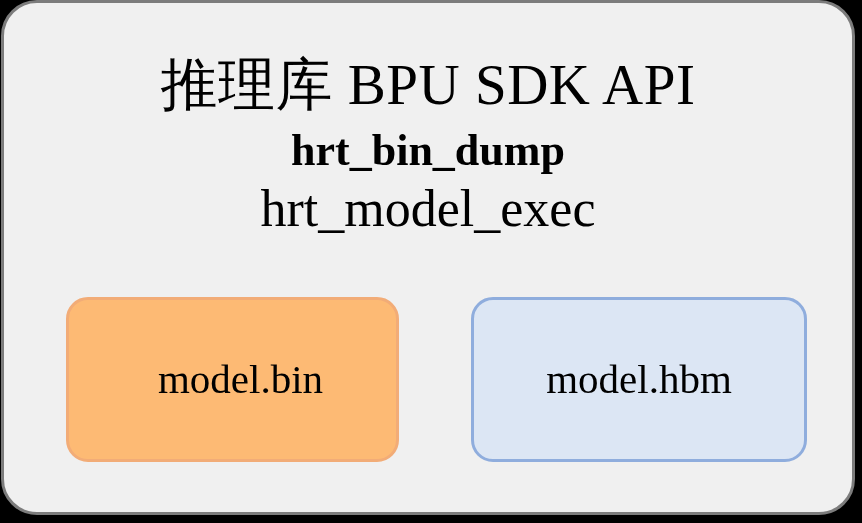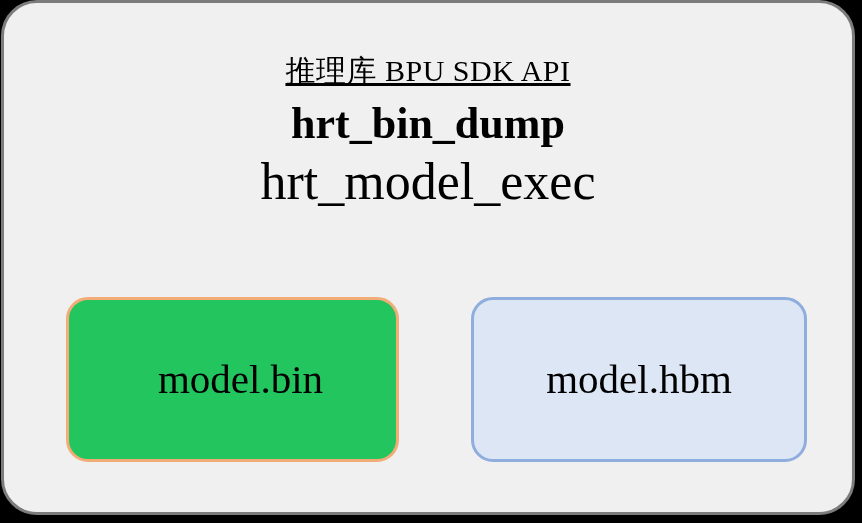--- a/index.html
+++ b/index.html
@@ -42,24 +42,23 @@
     width: 100%;
     text-align: center;
     color: #000000;
     line-height: 1.0;
   }
   .title-line {
     display: block;
     white-space: pre;
   }
   .title-line-1 {
-    font-size: 30px;
+    font-size: 57px;
     letter-spacing: 0.5px;
     padding-bottom: 16px;
-    text-decoration: underline;
   }
   .title-line-2 {
     font-size: 44px;
     padding-bottom: 10px;
     font-weight: bold;
   }
   .title-line-3 {
     font-size: 52px;
   }
 
@@ -79,21 +78,21 @@
     color: #000000;
     white-space: pre;
     line-height: 1;
   }
 
   .node-bin {
     left: 62px;
     top: 294px;
     width: 333px;
     height: 165px;
-    background: #22c55e;
+    background: #fdba74;
     border-color: #f2ac77;
     padding-left: 16px;
   }
 
   .node-hbm {
     left: 467px;
     top: 294px;
     width: 336px;
     height: 165px;
     background: #dce6f4;

